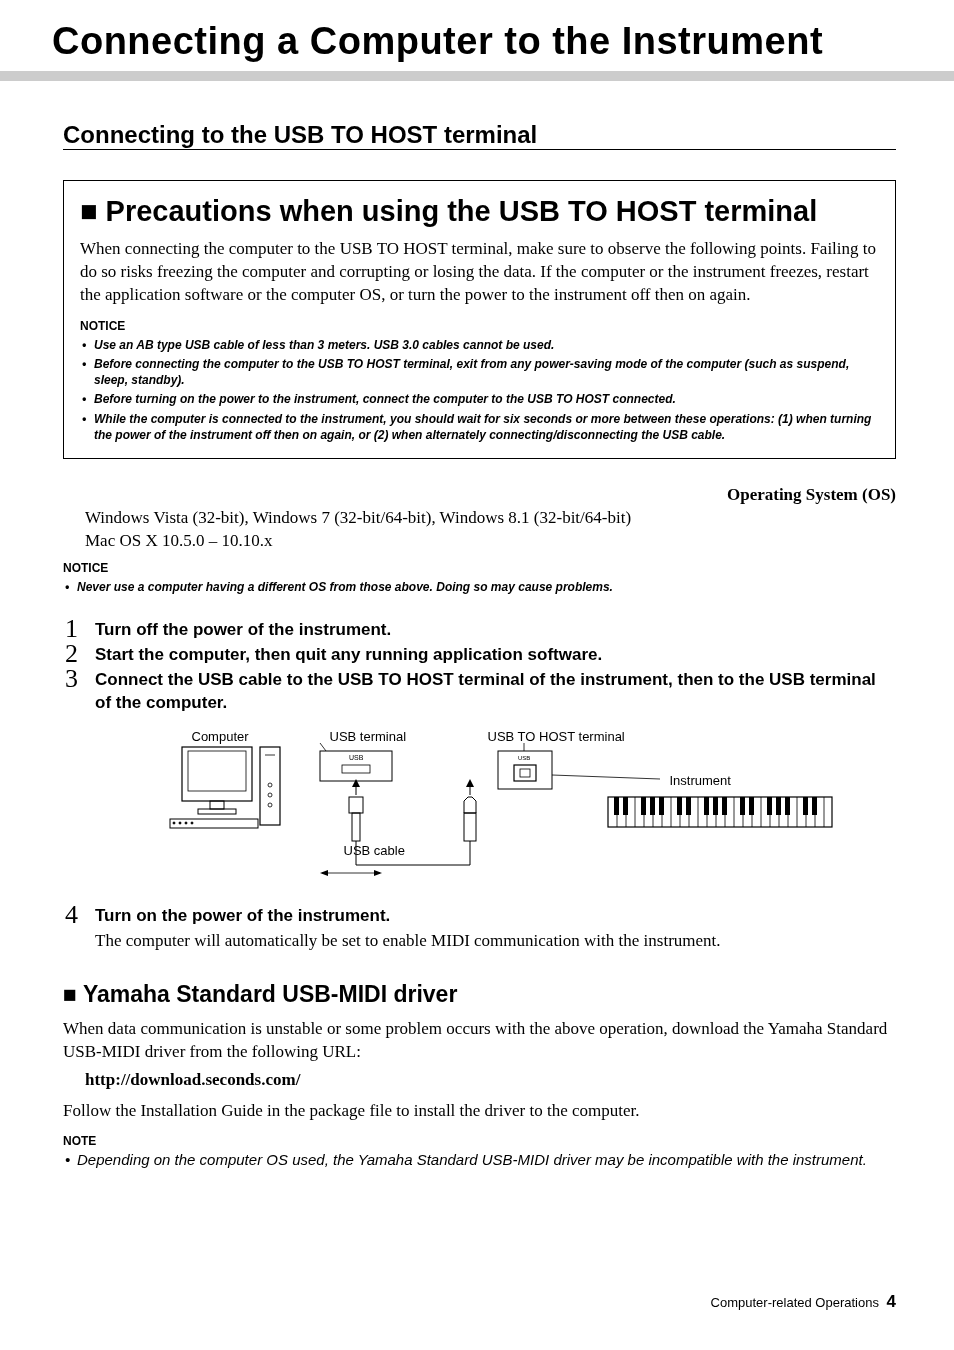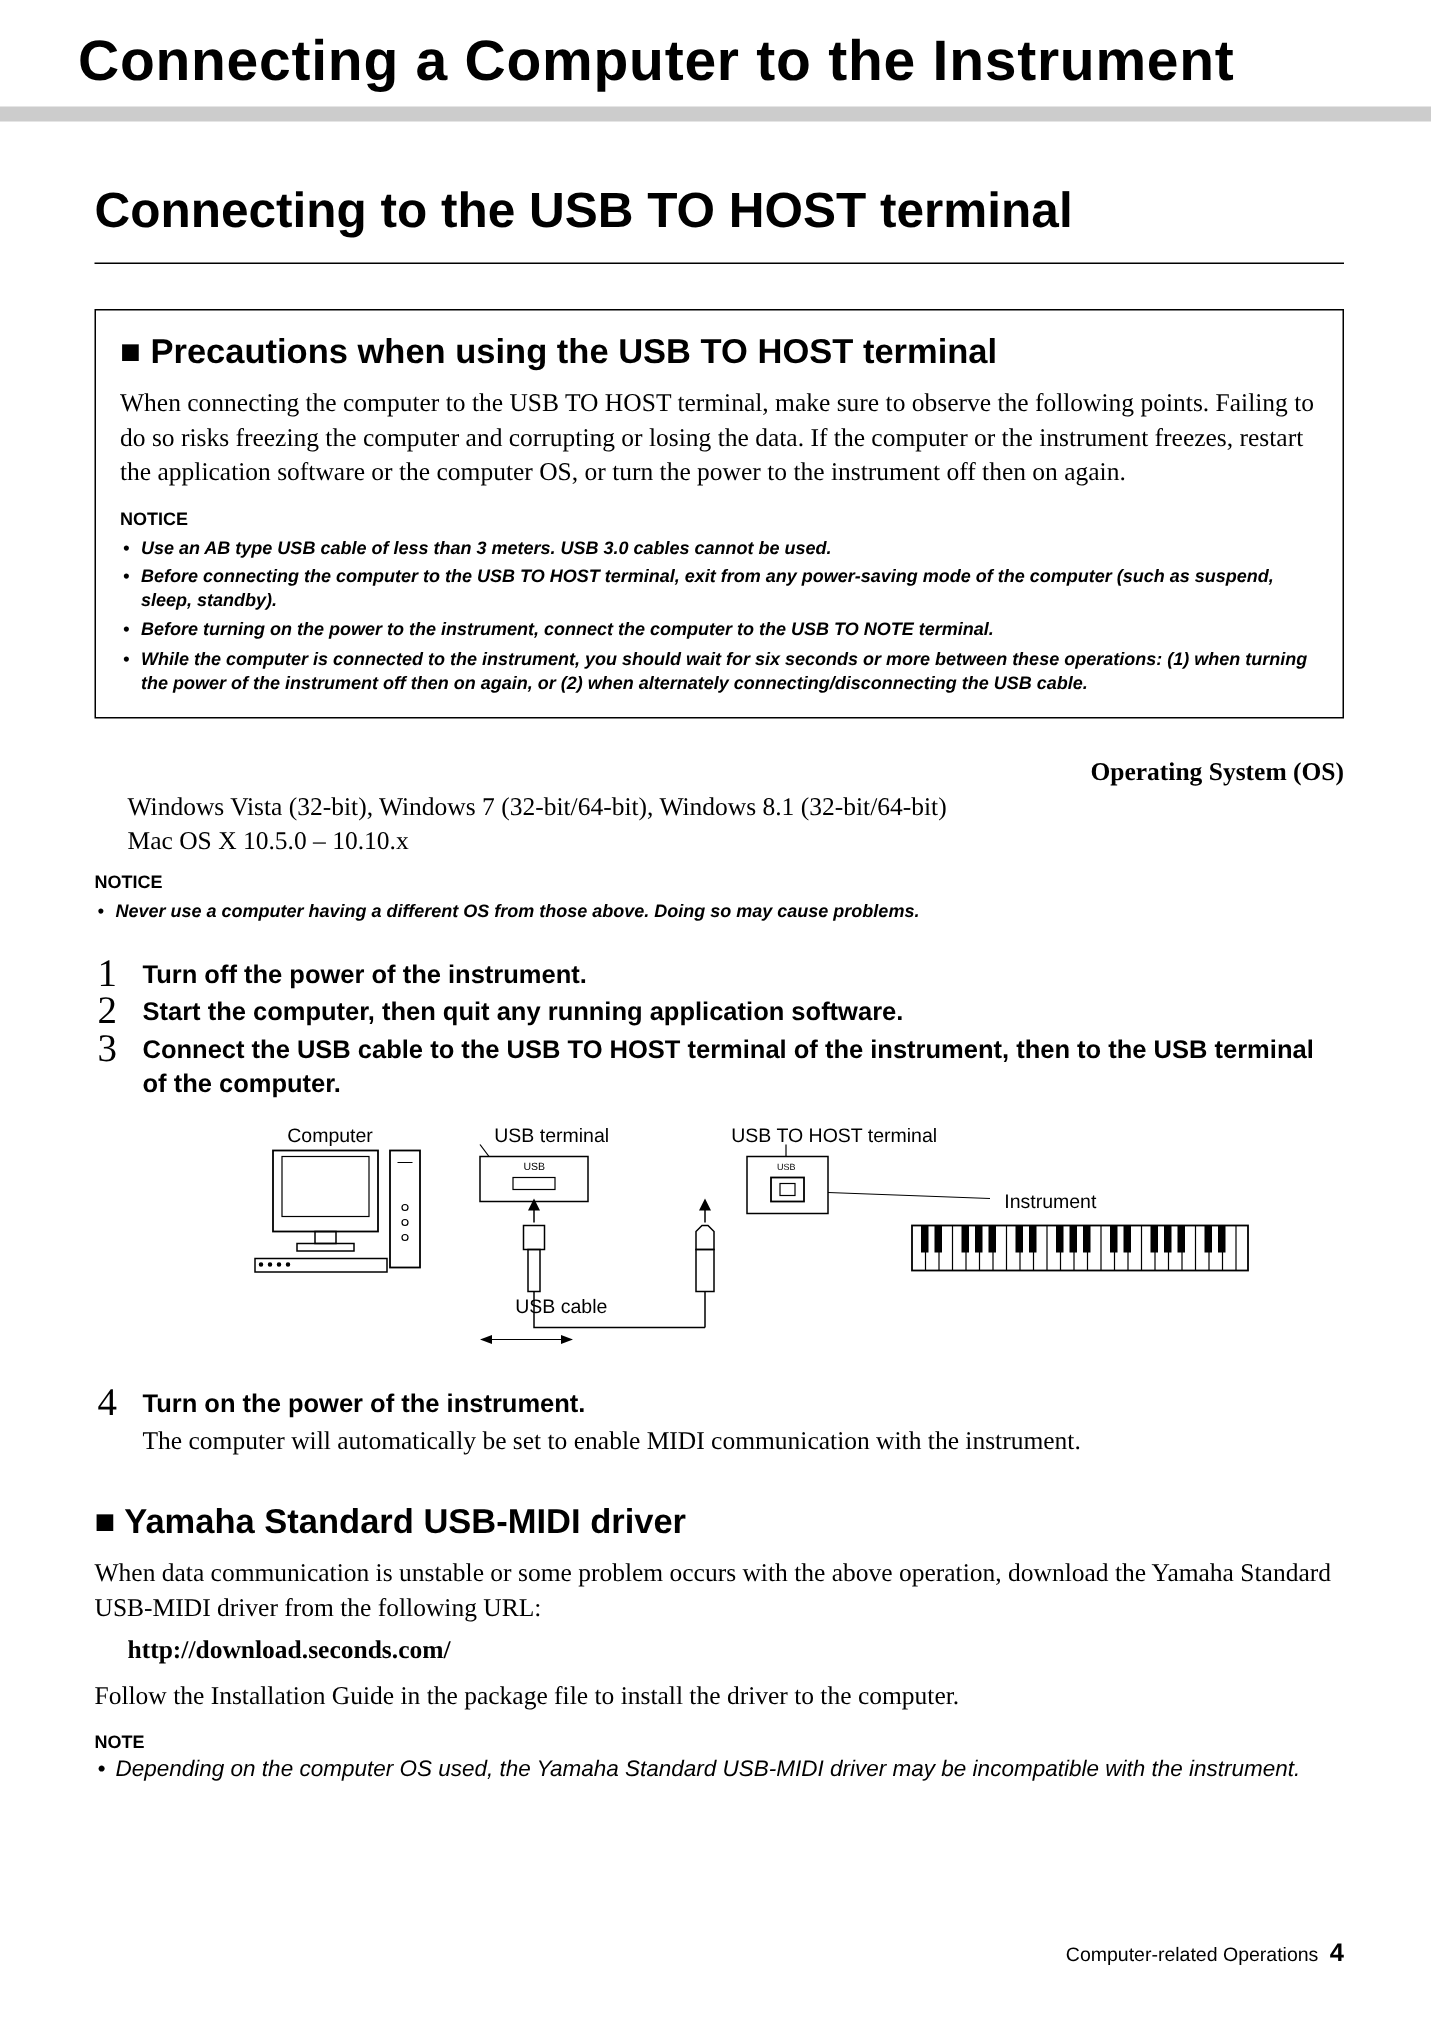--- a/index.html
+++ b/index.html
@@ -23,34 +23,34 @@
     font-weight: 700;
     letter-spacing: 0.5px;
     padding: 20px 0 8px 0;
   }
   .content {
     padding: 0 58px 0 63px;
   }
   .section-h2 {
     font-family: Arial, Helvetica, sans-serif;
     font-weight: 700;
-    font-size: 33px;
+    font-size: 24px;
     border-bottom: 1.5px solid #000;
-    padding-bottom: 16px;
+    padding-bottom: 0;
     margin-bottom: 30px;
   }
   .box {
     border: 1px solid #000;
     padding: 14px 16px 12px 16px;
     margin-bottom: 26px;
   }
   .box-h3 {
     font-family: Arial, Helvetica, sans-serif;
     font-weight: 700;
-    font-size: 23px;
+    font-size: 29px;
     margin-bottom: 10px;
   }
   .body-text {
     font-family: "Times New Roman", Times, serif;
     font-size: 17px;
     line-height: 1.35;
     margin-bottom: 12px;
   }
   .notice-label {
     font-family: Arial, Helvetica, sans-serif;
@@ -196,21 +196,21 @@
 
   <div class="box">
     <div class="box-h3">
       <span>■ </span><span>Precautions when using the USB TO HOST terminal</span>
     </div>
     <p class="body-text">When connecting the computer to the USB TO HOST terminal, make sure to observe the following points. Failing to do so risks freezing the computer and corrupting or losing the data. If the computer or the instrument freezes, restart the application software or the computer OS, or turn the power to the instrument off then on again.</p>
     <div class="notice-label">NOTICE</div>
     <ul class="notice-list">
       <li>Use an AB type USB cable of less than 3 meters. USB 3.0 cables cannot be used.</li>
       <li>Before connecting the computer to the USB TO HOST terminal, exit from any power-saving mode of the computer (such as suspend, sleep, standby).</li>
-      <li>Before turning on the power to the instrument, connect the computer to the USB TO NOTE terminal.</li>
+      <li>Before turning on the power to the instrument, connect the computer to the USB TO HOST connected.</li>
       <li>While the computer is connected to the instrument, you should wait for six seconds or more between these operations: (1) when turning the power of the instrument off then on again, or (2) when alternately connecting/disconnecting the USB cable.</li>
     </ul>
   </div>
 
   <div>
     <div class="os-h">Operating System (OS)</div>
     <div class="os-line">Windows Vista (32-bit), Windows 7 (32-bit/64-bit), Windows 8.1 (32-bit/64-bit)</div>
     <div class="os-line">Mac OS X 10.5.0 – 10.10.x</div>
     <div class="notice-block">
       <div class="notice-label">NOTICE</div>

